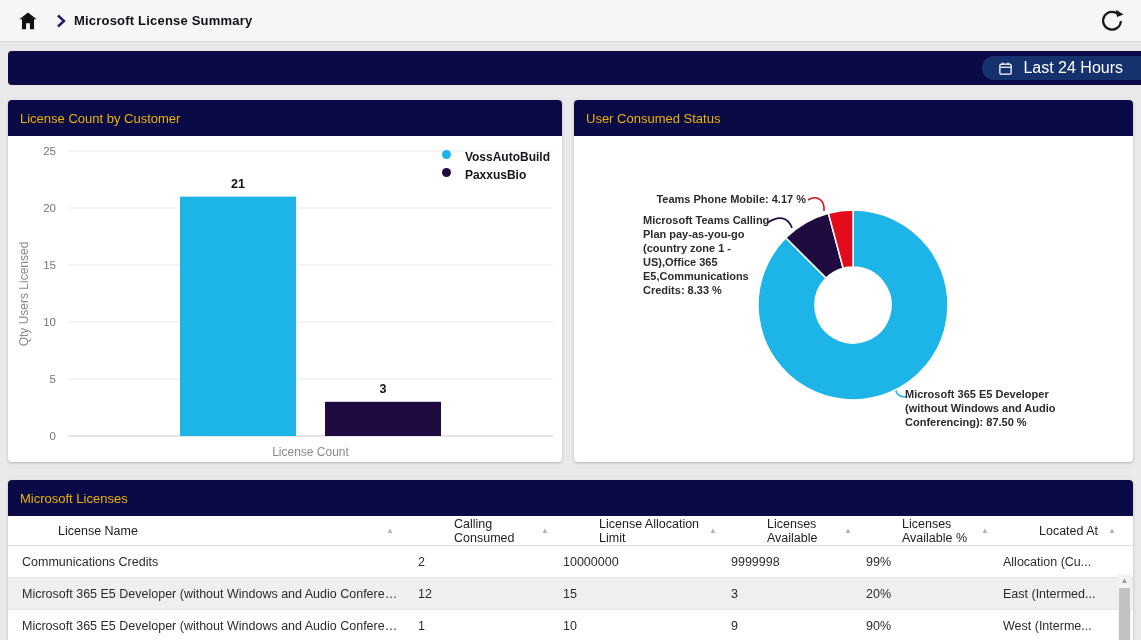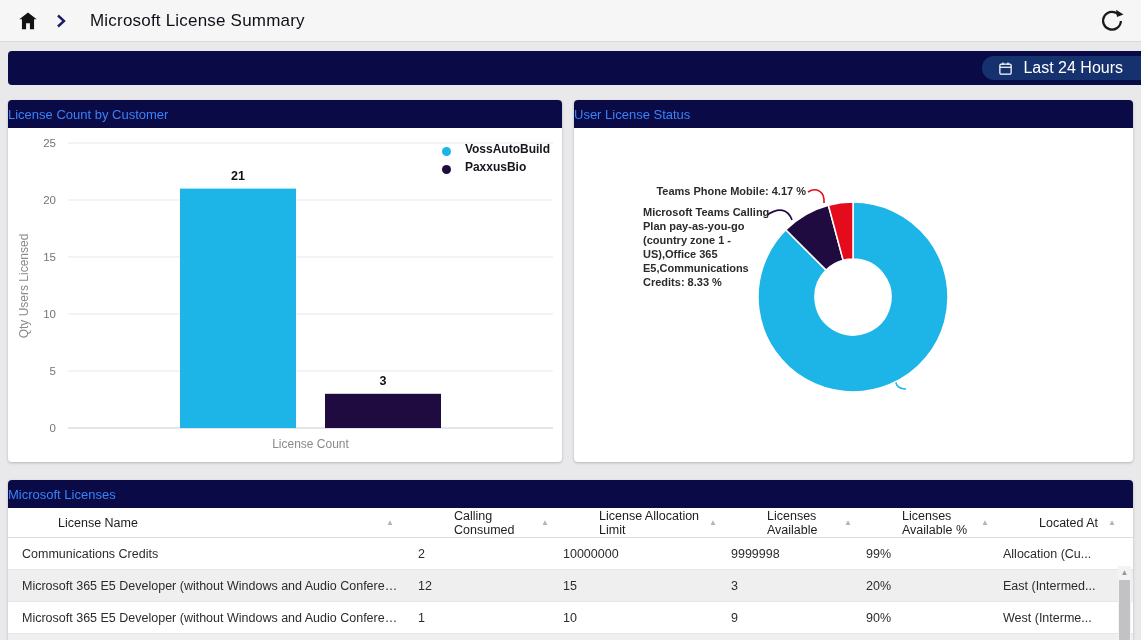--- a/index.html
+++ b/index.html
@@ -5,45 +5,45 @@
   * { margin:0; padding:0; box-sizing:border-box; }
   html,body { width:1141px; height:640px; overflow:hidden; }
   body { position:relative; background:#e9e9eb; font-family:"Liberation Sans", sans-serif; }
 
   
   .topbar { position:absolute; left:0; top:0; width:1141px; height:42px;
             background:#f6f6f7; border-bottom:1px solid #d8d8d8;
             display:flex; align-items:center; }
   .home-btn { margin-left:16px; width:24px; height:24px; cursor:pointer; display:flex; align-items:center; justify-content:center; }
   .crumb-chev { margin-left:14px; width:14px; height:14px; }
-  .page-title { margin-left:22px; font-size:17px; font-weight:normal; color:#101018; letter-spacing:.2px; }
+  .page-title { margin-left:6px; font-size:13px; font-weight:bold; color:#101018; letter-spacing:.2px; }
   .refresh-btn { position:absolute; right:16px; top:8px; width:26px; height:26px; cursor:pointer; }
 
   
   .ribbon { position:absolute; left:8px; top:51px; width:1133px; height:34px;
             background:#0a0a46; border-radius:4px 0 0 4px; }
   .time-pill { position:absolute; right:0; top:5px; height:24px; background:#15316e;
                border-radius:12px 0 0 12px; display:flex; align-items:center;
                padding:0 18px 0 16px; gap:10px; cursor:pointer; }
   .time-pill span { color:#fff; font-size:16px; }
 
   
   .panel { position:absolute; background:#fff; border-radius:4px;
            box-shadow:0 1px 3px rgba(0,0,0,.22); }
-  .panel-hd { height:28px; background:#0a0a46; border-radius:4px 4px 0 0;
-              color:#3b82f6; font-size:13px; font-weight:500;
-              display:flex; align-items:center; padding-left:0; }
+  .panel-hd { height:36px; background:#0a0a46; border-radius:4px 4px 0 0;
+              color:#eab308; font-size:13px; font-weight:500;
+              display:flex; align-items:center; padding-left:12px; }
   #panel-bar   { left:8px;   top:100px; width:554px;  height:362px; }
   #panel-donut { left:574px; top:100px; width:559px;  height:362px; }
   #panel-table { left:8px;   top:480px; width:1125px; height:186px; }
   .panel-body { position:relative; width:100%; height:calc(100% - 28px); overflow:hidden; }
 
   
   #bar-legend { position:absolute; right:12px; top:14px; display:flex; flex-direction:column; gap:4px; }
-  .legend-row { display:flex; align-items:flex-end; gap:14px; cursor:pointer; }
+  .legend-row { display:flex; align-items:flex-start; gap:14px; cursor:pointer; }
   .legend-dot { width:9px; height:9px; border-radius:50%; }
   .legend-lbl { font-size:12px; font-weight:bold; color:#16161e; }
 
   
   .donut-lbl { position:absolute; font-size:11px; font-weight:bold; color:#2b2b2b; line-height:14px; }
   #dlbl-red  { right:327px; top:56px; white-space:nowrap; text-align:right; }
   #dlbl-navy { left:69px; top:77px; width:140px; }
   #dlbl-cyan { left:331px; top:251px; width:152px; }
 
   
@@ -134,33 +134,34 @@
         <div class="legend-row">
           <span class="legend-dot" style="background: rgb(32, 11, 64);"></span>
           <span class="legend-lbl">PaxxusBio</span>
         </div>
       </div>
   </div>
 </div>
 
 <div class="panel" id="panel-donut">
   <div class="panel-hd">
-    <span>User License Status</span>
+    <span>User Consumed Status</span>
   </div>
   <div class="panel-body">
     <svg id="donut-svg" width="559" height="334" viewBox="0 0 559 334">
       <path id="conn-2" d="M234,64 C242,59 251,63 250,75" fill="none" stroke-width="1.6" stroke="#e30b1c"></path>
       <path id="conn-1" d="M193,87 C205,79 214,81 218,92" fill="none" stroke-width="1.6" stroke="#200b40"></path>
       <path id="conn-0" d="M322,246 q-3,15 10,15" fill="none" stroke-width="1.6" stroke="#1db5e8"></path>
     <path d="M279,74 A95 95 0 1 1 211.82485578727795,101.824855787278 L252.12994231491118,142.1299423149112 A38 38 0 1 0 279,131 Z" fill="#1db5e8" stroke="#ffffff" stroke-width="1.5" stroke-linejoin="round"></path>
         <path d="M211.82485578727795,101.824855787278 A95 95 0 0 1 254.3929724666333,77.24219817382212 L269.1571889866533,132.29687926952886 A38 38 0 0 0 252.12994231491118,142.1299423149112 Z" fill="#200b40" stroke="#ffffff" stroke-width="1.5" stroke-linejoin="round"></path>
         <path d="M254.3929724666333,77.24219817382212 A95 95 0 0 1 279,74 L279,131 A38 38 0 0 0 269.1571889866533,132.29687926952886 Z" fill="#e30b1c" stroke="#ffffff" stroke-width="1.5" stroke-linejoin="round"></path>
       </svg>
     <div class="donut-lbl" id="dlbl-red">Teams Phone Mobile: 4.17 %</div>
     <div class="donut-lbl" id="dlbl-navy">Microsoft Teams Calling Plan pay-as-you-go (country zone 1 - US),Office 365 E5,Communications Credits: 8.33 %</div>
+    <div class="donut-lbl" id="dlbl-cyan">Microsoft 365 E5 Developer (without Windows and Audio Conferencing): 87.50 %</div>
   </div>
 </div>
 
 <div class="panel" id="panel-table">
   <div class="panel-hd">
     <span>Microsoft Licenses</span>
   </div>
   <div class="panel-body">
     <div class="tbl-colhead" id="tbl-colhead">
         <div class="th spread">

